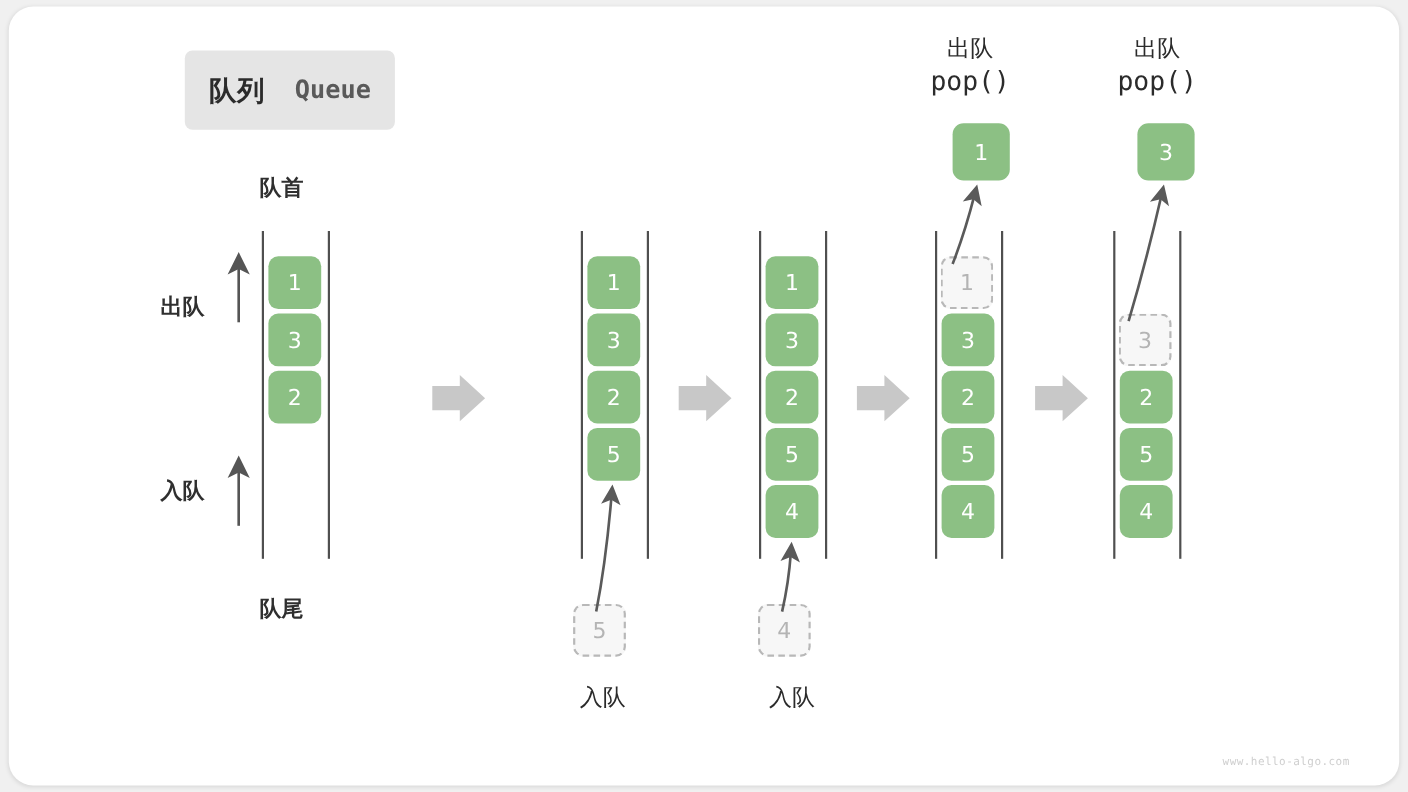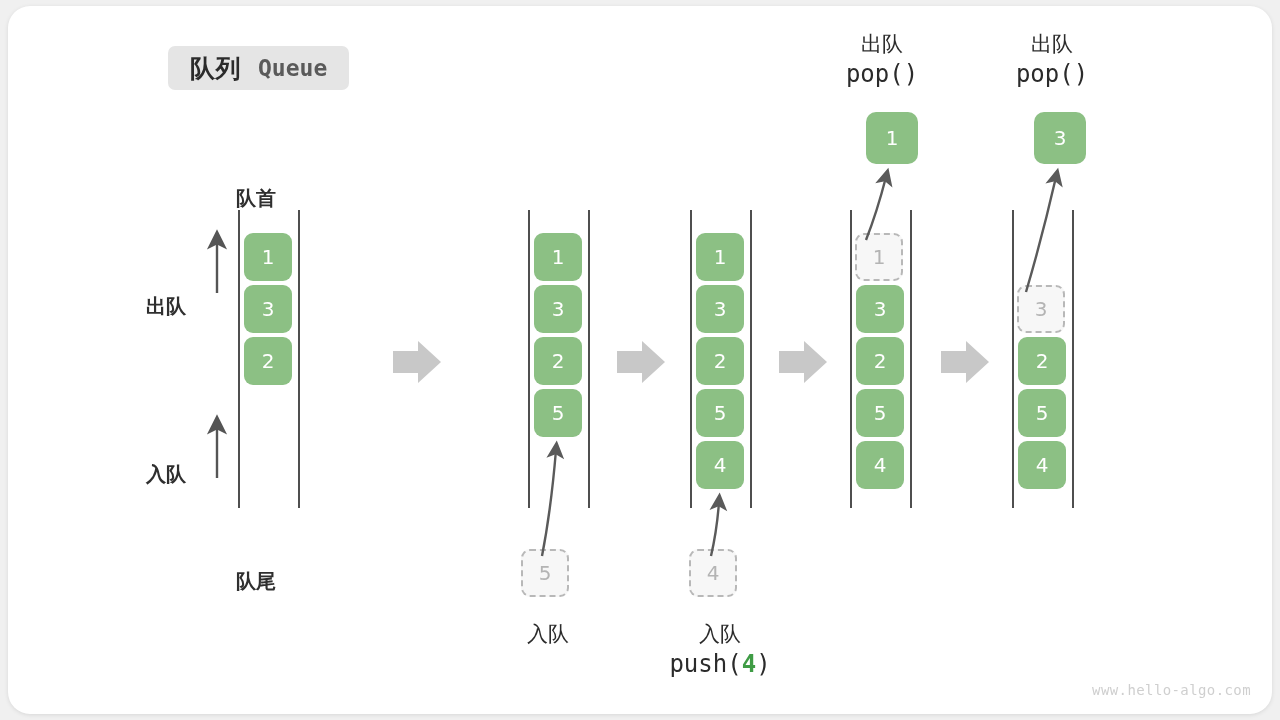--- a/index.html
+++ b/index.html
@@ -24,27 +24,27 @@
     background: #ffffff;
     border-radius: 22px;
     box-shadow: 0 1px 4px rgba(0,0,0,0.10);
   }
 
   
   .title-badge {
     position: absolute;
     left: 168px;
     top: 46px;
-    height: 44px;
+    height: 72px;
     padding: 0 22px;
     background: #e5e5e5;
     border-radius: 7px;
     display: flex;
     align-items: center;
-    gap: 17px;
+    gap: 27px;
     text-align: right;
   }
   .title-cn {
     font-family: "DejaVu Sans", sans-serif;
     font-size: 25px;
     font-weight: 700;
     color: #2b2b2b;
     letter-spacing: 0.5px;
   }
   .title-en {
@@ -55,21 +55,20 @@
   }
 
   
   .lbl-cn-bold {
     position: absolute;
     font-family: "DejaVu Sans", sans-serif;
     font-size: 20px;
     font-weight: 700;
     color: #2f2f2f;
     white-space: nowrap;
-    margin-top: 28px;
   }
   .op-label {
     position: absolute;
     text-align: center;
     white-space: nowrap;
     line-height: 1.35;
   }
   .op-cn {
     display: block;
     font-family: "DejaVu Sans", sans-serif;
@@ -124,24 +123,24 @@
     left: 0;
     top: 0;
     width: 1280px;
     height: 720px;
     pointer-events: none;
   }
 
   
   .watermark {
     position: absolute;
-    right: 29px;
+    right: 53px;
     bottom: 22px;
     font-family: "DejaVu Sans Mono", monospace;
-    font-size: 14px;
+    font-size: 10px;
     color: #cfcfcf;
     letter-spacing: 0.4px;
   }
 </style>
 </head>
 <body>
 
 <div id="stage">
   <div id="card"></div>
 
@@ -183,21 +182,20 @@
   <div class="box" style="left:696px; top:233px;">1</div>
   <div class="box" style="left:696px; top:285px;">3</div>
   <div class="box" style="left:696px; top:337px;">2</div>
   <div class="box" style="left:696px; top:389px;">5</div>
   <div class="box" style="left:696px; top:441px;">4</div>
 
   <div class="box ghost" style="left:689px; top:549px;">4</div>
 
   <div class="op-label" style="left:630px; top:620px; width:180px;">
     <span class="op-cn">入队</span>
-    <span class="op-code"><span>push(</span><span class="num">4</span><span>)</span></span>
   </div>
 
   <div class="op-label" style="left:802px; top:30px; width:160px;">
     <span class="op-cn">出队</span>
     <span class="op-code"><span>pop(</span><span class="num"></span><span>)</span></span>
   </div>
 
   <div class="box pad" style="left:866px; top:112px;">1</div>
 
   <div class="rail" style="left:850px; top:210px; height:298px;"></div>

